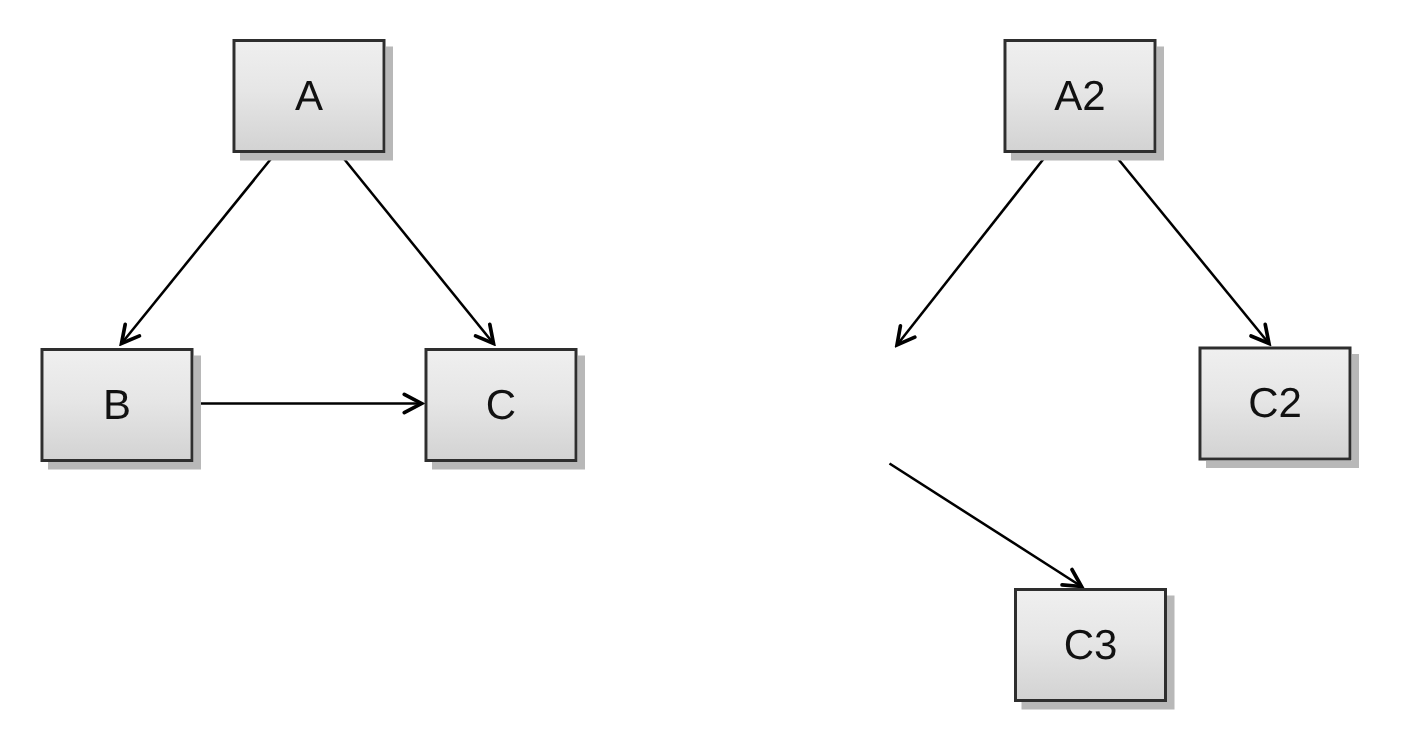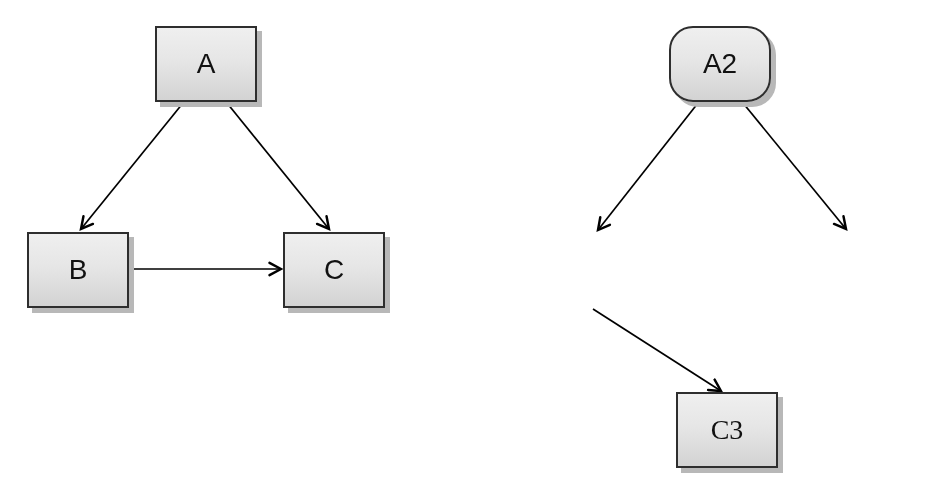--- a/index.html
+++ b/index.html
@@ -65,20 +65,23 @@
   <div class="node" style="left:155px; top:26px;">
     <span class="node-label">A</span>
   </div>
   <div class="node" style="left:27px;  top:232px;">
     <span class="node-label">B</span>
   </div>
   <div class="node" style="left:283px; top:232px;">
     <span class="node-label">C</span>
   </div>
 
-  <div class="node" style="left:669px; top:26px;border-radius:24px;">
+  <div class="node" style="left:669px; top:26px;">
     <span class="node-label">A2</span>
   </div>
-  <div class="node" style="left:676px; top:392px;font-family:Liberation Serif, serif;">
+  <div class="node" style="left:799px; top:231px;">
+    <span class="node-label">C2</span>
+  </div>
+  <div class="node" style="left:676px; top:392px;">
     <span class="node-label">C3</span>
   </div>
 
 </div>
 
 </body></html>

